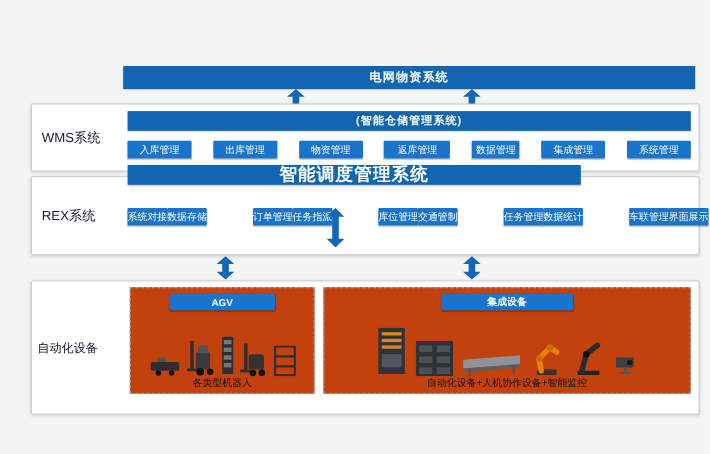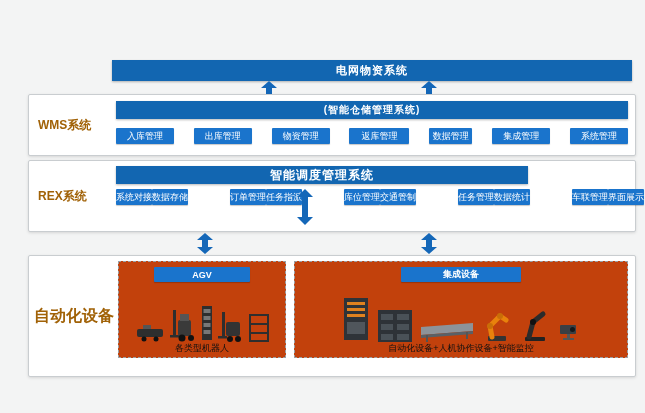--- a/index.html
+++ b/index.html
@@ -1,21 +1,21 @@
 <!DOCTYPE html>
 <html><head>
 <meta charset="utf-8">
 <style>
   *{box-sizing:border-box;margin:0;padding:0}
   body{background:#ffffff;font-family:"Liberation Sans","DejaVu Sans",sans-serif}
   .canvas{position:relative;width:645px;height:413px;background:#f3f4f4;overflow:hidden}
   .bluebar{position:absolute;background:#1266b1;color:#fff;display:flex;align-items:center;justify-content:center;
            font-weight:bold;box-shadow:0 1px 2px rgba(0,0,0,.28);letter-spacing:1px}
   .section{position:absolute;background:#fff;border:1px solid #c9cdd0;border-radius:2px;box-shadow:0 1px 3px rgba(0,0,0,.12)}
-  .section-label{position:absolute;display:flex;align-items:center;color:#a16207;font-weight:bold}
+  .section-label{position:absolute;display:flex;align-items:center;color:#0f172a;font-weight:normal}
   .flexrow{position:absolute;display:flex;justify-content:space-between}
   .btn{background:#1a74cc;color:#fff;font-size:9px;display:flex;align-items:center;justify-content:center;
        box-shadow:0 1px 1px rgba(0,0,0,.22);border-radius:1px;white-space:nowrap}
   .rex-col{display:flex;flex-direction:row;justify-content:space-between;width:56px}
   .rex-col .btn{height:16px}
   .dashed{position:absolute;border:1px dashed #9aa0a5;background:#c2410c}
   .group-btn{position:absolute;left:50%;transform:translateX(-50%);top:5px;height:15px;font-weight:bold}
   .images{position:absolute;left:4px;right:4px;top:24px;bottom:15px;display:flex;align-items:flex-end;justify-content:center}
   .caption{position:absolute;left:0;right:0;bottom:2px;text-align:center;font-size:9px;color:#111}
   .varrow{position:absolute}
@@ -46,21 +46,21 @@
     <div class="btn" style="width:58px;height:16px">出库管理</div>
     <div class="btn" style="width:58px;height:16px">物资管理</div>
     <div class="btn" style="width:60px;height:16px">返库管理</div>
     <div class="btn" style="width:43px;height:16px">数据管理</div>
     <div class="btn" style="width:58px;height:16px">集成管理</div>
     <div class="btn" style="width:58px;height:16px">系统管理</div>
   </div>
 
   <div class="section" style="left:28px;top:160px;width:608px;height:72px"></div>
   <div class="section-label" style="left:38px;top:160px;height:72px;width:72px;font-size:12px">REX系统</div>
-  <div class="bluebar" style="left:116px;top:166px;width:412px;height:18px;font-size:12px">
+  <div class="bluebar" style="left:116px;top:150px;width:412px;height:18px;font-size:16px">
     <span>智能调度管理系统</span>
   </div>
   <div class="flexrow" style="left:116px;top:189px;width:512px;height:37px">
     <div class="rex-col">
       <div class="btn">系统对接</div>
       <div class="btn">数据存储</div>
     </div>
     <div class="rex-col">
       <div class="btn">订单管理</div>
       <div class="btn">任务指派</div>
@@ -83,21 +83,21 @@
   </svg>
 
   <svg class="varrow" style="left:197px;top:233px" width="16" height="21" viewBox="0 0 16 21">
     <polygon points="8,0 16,7 11,7 11,14 16,14 8,21 0,14 5,14 5,7 0,7" fill="#1467b8"></polygon>
   </svg>
   <svg class="varrow" style="left:421px;top:233px" width="16" height="21" viewBox="0 0 16 21">
     <polygon points="8,0 16,7 11,7 11,14 16,14 8,21 0,14 5,14 5,7 0,7" fill="#1467b8"></polygon>
   </svg>
 
   <div class="section" style="left:28px;top:255px;width:608px;height:122px"></div>
-  <div class="section-label" style="left:34px;top:255px;height:122px;width:82px;font-size:16px">自动化设备</div>
+  <div class="section-label" style="left:34px;top:255px;height:122px;width:82px;font-size:11px">自动化设备</div>
 
   <div class="dashed" style="left:118px;top:261px;width:168px;height:97px">
     <div class="btn group-btn" style="width:96px;font-size:9px">AGV</div>
     <div class="images" style="gap:5px">
       <svg width="30" height="22" viewBox="0 0 30 22">
         <rect x="2" y="9" width="26" height="8" rx="2" fill="#2e2e2e"></rect>
         <rect x="8" y="5" width="8" height="4" fill="#555"></rect>
         <circle cx="9" cy="19" r="2.5" fill="#111"></circle>
           <circle cx="21" cy="19" r="2.5" fill="#111"></circle>
       </svg>

